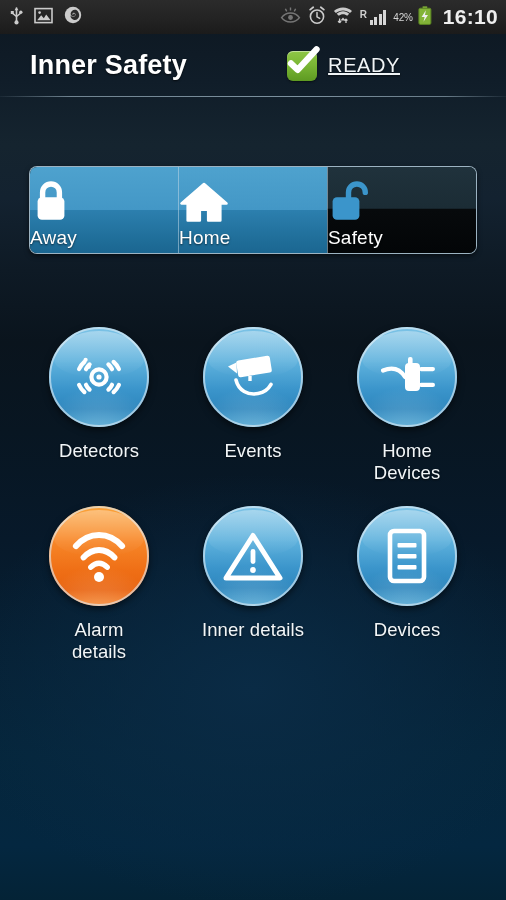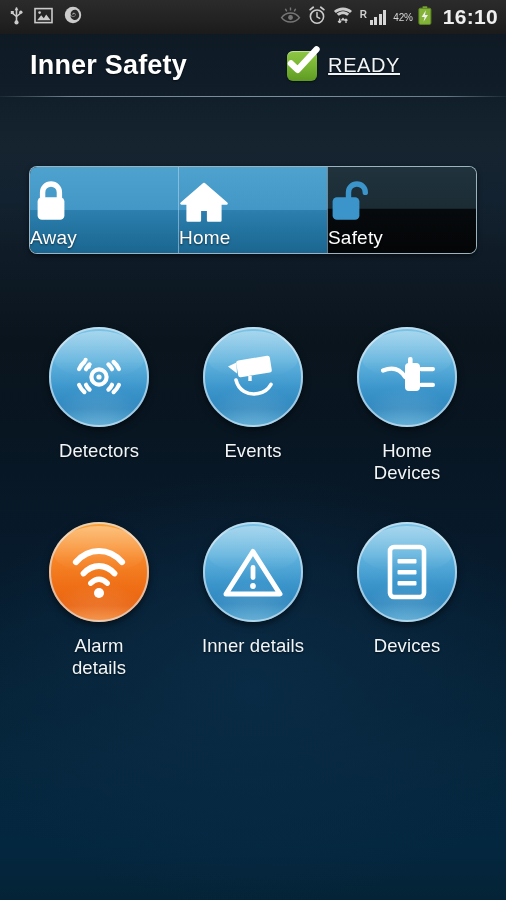--- a/index.html
+++ b/index.html
@@ -130,21 +130,21 @@
     margin-top:2px;
     font-size:19px; color:#ffffff; letter-spacing:.2px;
     text-shadow:0 1px 2px rgba(0,0,0,.6);
   }
 
   
   .grid{
     padding:73px 22px 0 22px;
     display:grid;
     grid-template-columns:repeat(3,1fr);
-    row-gap:38px;
+    row-gap:22px;
   }
   .tile{
     display:flex; flex-direction:column; align-items:center;
     cursor:pointer;
   }
   .bubble{
     position:relative;
     width:100px; height:100px; border-radius:50%;
     display:flex; align-items:center; justify-content:center;
     box-shadow:0 3px 7px rgba(0,0,0,.55);

